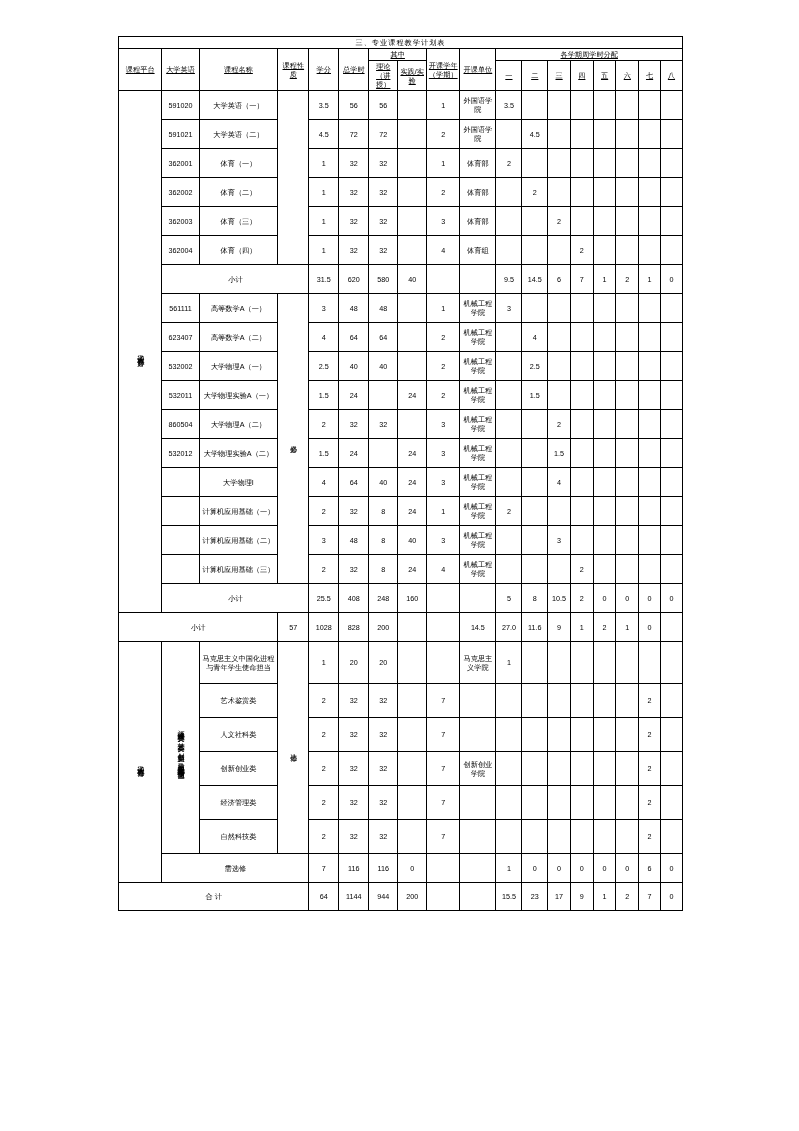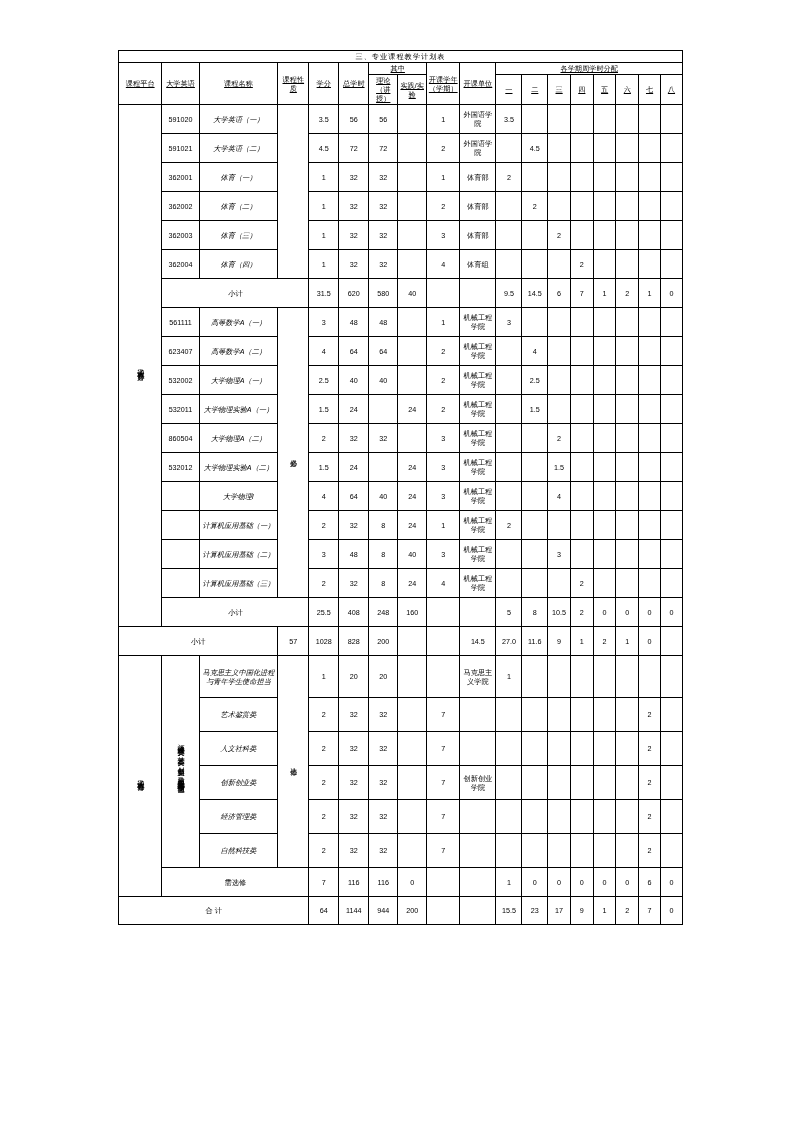--- a/index.html
+++ b/index.html
@@ -10,21 +10,21 @@
   body {
     width: 799px;
     height: 1131px;
     font-family: "Liberation Sans", sans-serif;
     color: #000;
     position: relative;
   }
   #page {
     position: absolute;
     left: 118px;
-    top: 50px;
+    top: 36px;
     width: 565px;
   }
   table.plan {
     border-collapse: collapse;
     table-layout: fixed;
     width: 565px;
     border: 1.6px solid #000;
   }
   table.plan td, table.plan th {
     border: 0.8px solid #000;
@@ -60,21 +60,21 @@
   }
   .vert-wrap {
     writing-mode: vertical-rl;
     text-orientation: upright;
     letter-spacing: 0.5px;
     display: inline-block;
     line-height: 1.12;
     max-height: 250px;
     white-space: normal;
   }
-  .nm { font-size: 7.2px; font-style: italic; }
+  .nm { font-size: 7.2px; }
   .sub { font-size: 7px; }
   td.pf { padding: 0; }
   .thinrow td { height: 26px; }
 </style>
 </head>
 <body>
 
 <div id="page">
   <table class="plan">
     <colgroup>

